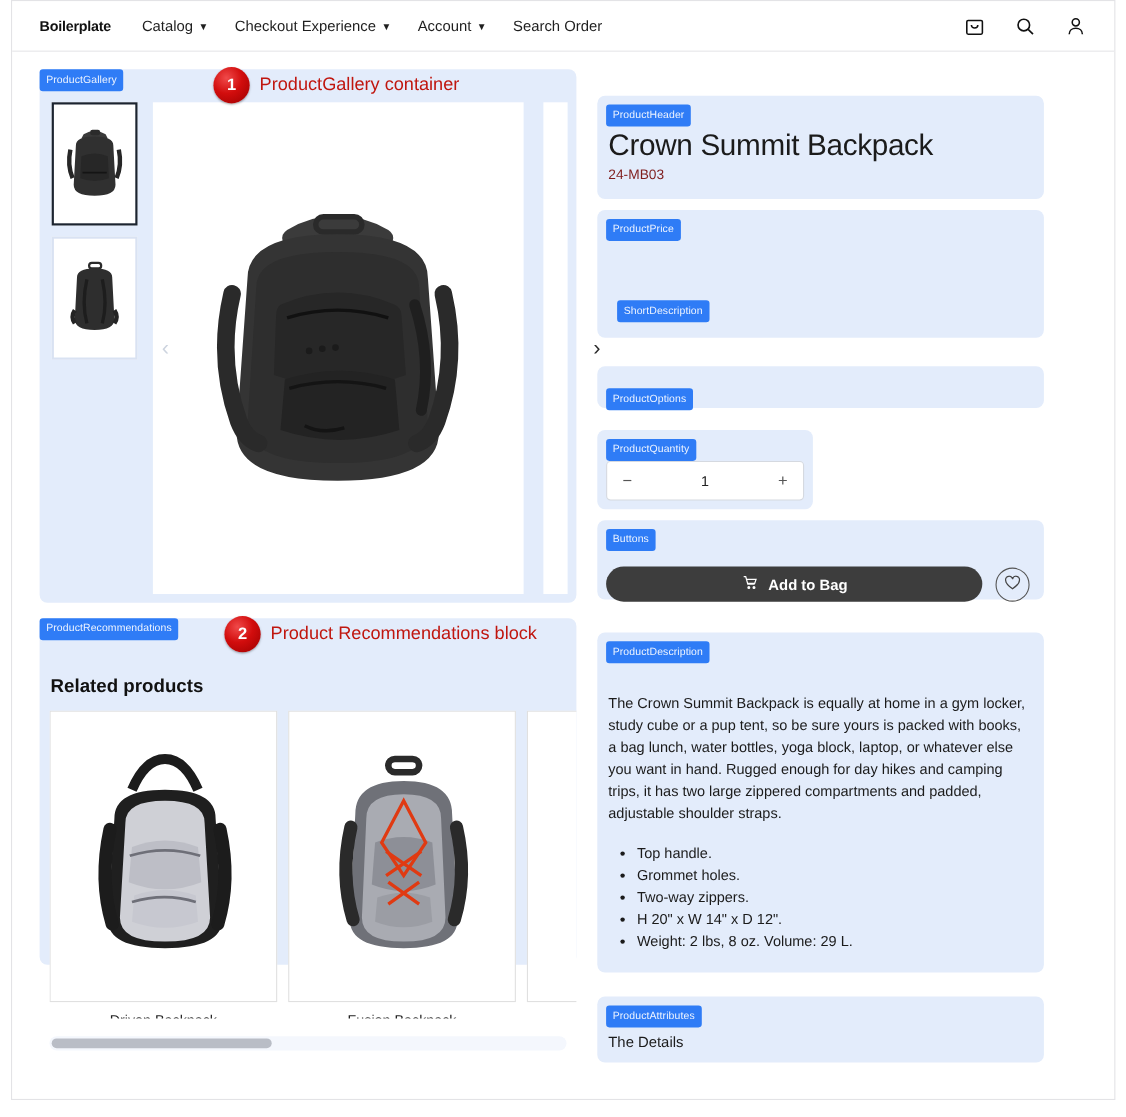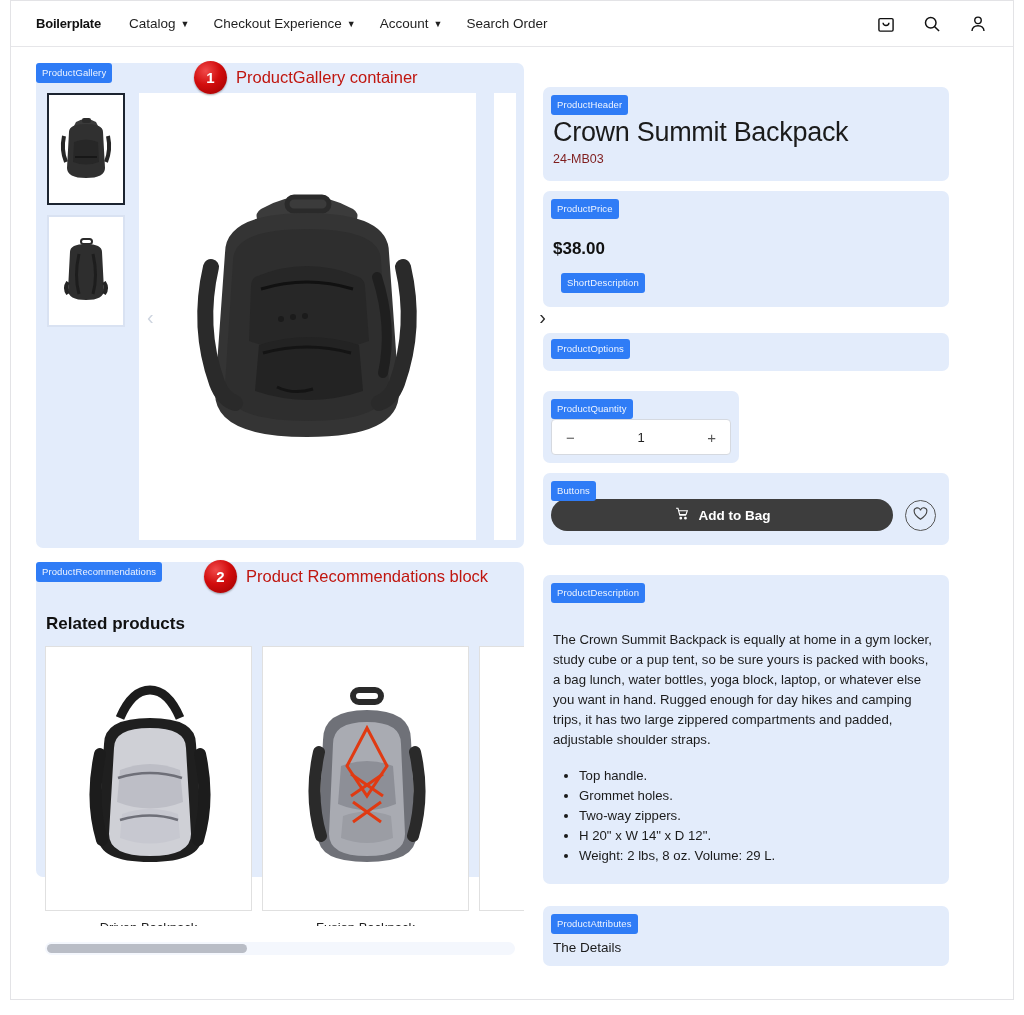--- a/index.html
+++ b/index.html
@@ -138,21 +138,21 @@
     position:absolute; left:8px; top:28px;
     width:180px; height:36px; background:#fff;
     border:1px solid #d5d9e0; border-radius:4px;
     display:flex; align-items:center; justify-content:space-between;
     box-sizing:border-box; padding:0 14px;
     font-size:13px; color:#222;
   }
   .stepper .sym { font-size:15px; color:#555; }
 
   .p-buttons { height:72px; }
-  .btn-row { position:absolute; left:8px; top:26px; display:flex; align-items:center; gap:12px; }
+  .btn-row { position:absolute; left:8px; top:42px; display:flex; align-items:center; gap:12px; }
   .addbag {
     width:342px; height:32px; background:#3d3d3d; color:#fff;
     border:none; border-radius:16px;
     font-size:13.5px; font-weight:bold;
     display:flex; align-items:center; justify-content:center; gap:9px;
     font-family:"Liberation Sans", sans-serif;
   }
   .wish {
     width:31px; height:31px; border-radius:50%;
     border:1px solid #555; background:transparent;
@@ -336,26 +336,25 @@
   <div class="colR">
 
     <div class="panel blk p-header">
       <div class="tag tag-in">ProductHeader</div>
       <div class="p-title">Crown Summit Backpack</div>
       <div class="p-sku">24-MB03</div>
     </div>
 
     <div class="panel blk p-price">
       <div class="tag tag-in">ProductPrice</div>
-      <div class="price-val">$38.00</div>
       <div class="tag" style="left:18px; top:82px;text-align:right;">ShortDescription</div>
     </div>
 
     <div class="panel blk p-options" style="margin-top:26px;">
-      <div class="tag tag-in" style="top:6px;">ProductOptions</div>
+      <div class="tag tag-in" style="top:20px;">ProductOptions</div>
     </div>
 
     <div class="panel blk p-qty" style="margin-top:20px;">
       <div class="tag tag-in">ProductQuantity</div>
       <div class="stepper">
         <span class="sym">−</span>
         <span>1</span>
         <span class="sym">+</span>
       </div>
     </div>

